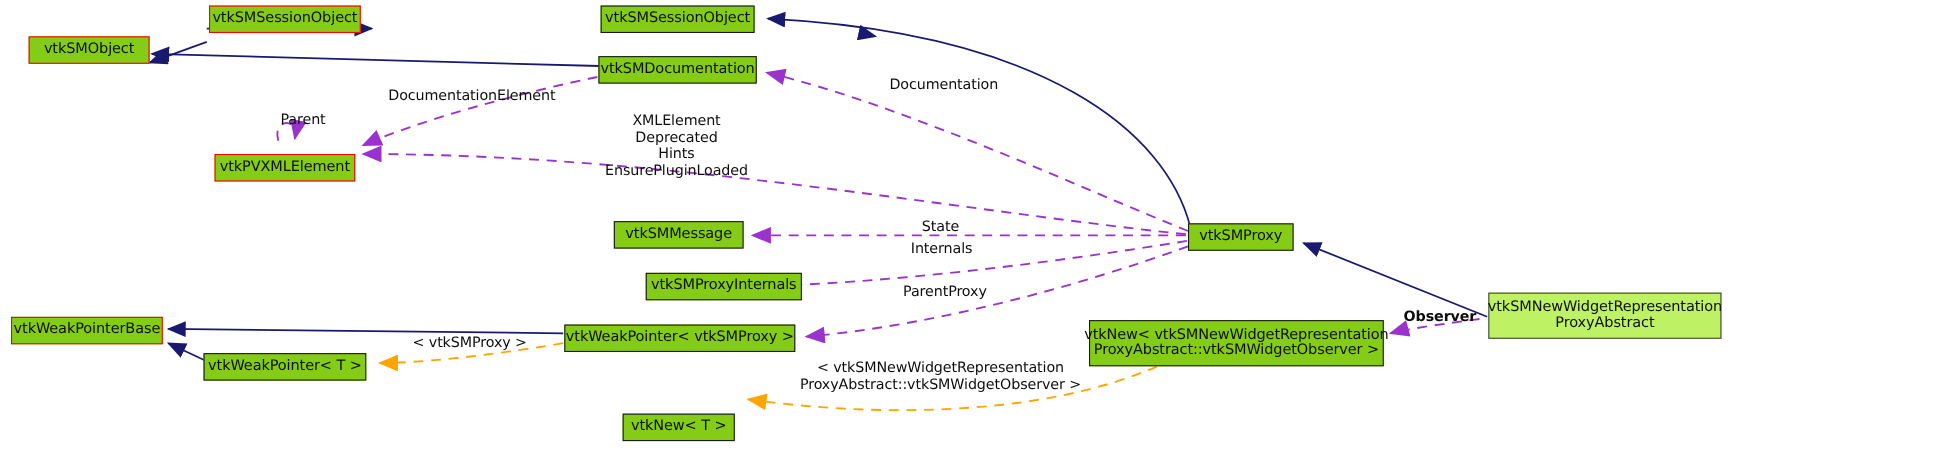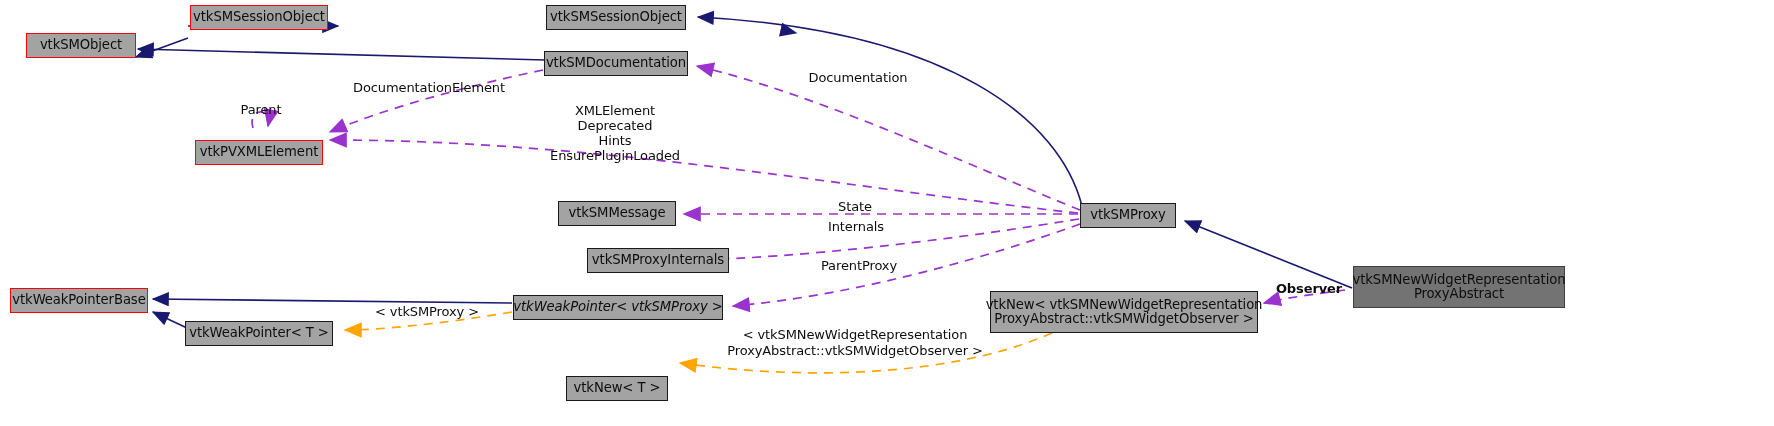--- a/index.html
+++ b/index.html
@@ -7,35 +7,35 @@
     position:relative;
     width:1774px;height:426px;
     background:#ffffff;
     font-family:"DejaVu Sans", sans-serif;
     overflow:hidden;
   }
   svg#edges{position:absolute;left:0;top:0;width:1774px;height:426px;}
   .node{
     position:absolute;
     box-sizing:border-box;
-    background:#a3a3a3;
+    background:#84cc16;
     border:1px solid #1a1a1a;
     display:flex;
     align-items:center;
     justify-content:center;
     text-align:center;
     font-size:13.2px;
     line-height:14.5px;
     color:#0d0d0d;
     white-space:pre;
     letter-spacing:-0.1px;
     z-index:3;
   }
   .node.base{border:1px solid #ff0000;}
-  .node.current{background:#737373;border:1px solid #404040;}
+  .node.current{background:#bef264;border:1px solid #404040;}
   .edge-label{
     position:absolute;
     font-size:13px;
     line-height:15px;
     color:#0d0d0d;
     text-align:center;
     white-space:pre;
     letter-spacing:-0.1px;
     z-index:2;
     background:transparent;
@@ -100,33 +100,33 @@
   <div class="node" style="left:558px;top:201px;width:118px;height:25px;text-align:center;">vtkSMMessage</div>
 
   <div class="node" style="left:544px;top:248px;width:142px;height:25px;margin-left:43px;">vtkSMProxyInternals</div>
 
   <div class="node" style="left:1080px;top:203px;width:96px;height:25px;">vtkSMProxy</div>
 
   <div class="node base" style="left:10px;top:288px;width:138px;height:25px;">vtkWeakPointerBase</div>
 
   <div class="node" style="left:185px;top:321px;width:148px;height:25px;">vtkWeakPointer&lt; T &gt;</div>
 
-  <div class="node" style="left:513px;top:295px;width:210px;height:25px;font-style:italic;">vtkWeakPointer&lt; vtkSMProxy &gt;</div>
+  <div class="node" style="left:513px;top:295px;width:210px;height:25px;">vtkWeakPointer&lt; vtkSMProxy &gt;</div>
 
   <div class="node" style="left:566px;top:348px;width:102px;height:25px;margin-top:28px;">vtkNew&lt; T &gt;</div>
 
   <div class="node" style="left:990px;top:291px;width:268px;height:42px;">vtkNew&lt; vtkSMNewWidgetRepresentation
 ProxyAbstract::vtkSMWidgetObserver &gt;</div>
 
   <div class="node current" style="left:1353px;top:266px;width:212px;height:42px;">vtkSMNewWidgetRepresentation
 ProxyAbstract</div>
 
   <div class="edge-label" style="left:349px;top:80px;width:160px;">DocumentationElement</div>
 
-  <div class="edge-label" style="left:226px;top:102px;width:70px;">Parent</div>
+  <div class="edge-label" style="left:226px;top:102px;width:70px;text-align:right;">Parent</div>
 
   <div class="edge-label" style="left:791px;top:70px;width:134px;text-align:center;">Documentation</div>
 
   <div class="edge-label" style="left:540px;top:103px;width:150px;line-height:15px;">XMLElement
 Deprecated
 Hints
 EnsurePluginLoaded</div>
 
   <div class="edge-label" style="left:807px;top:199px;width:96px;">State</div>
 

